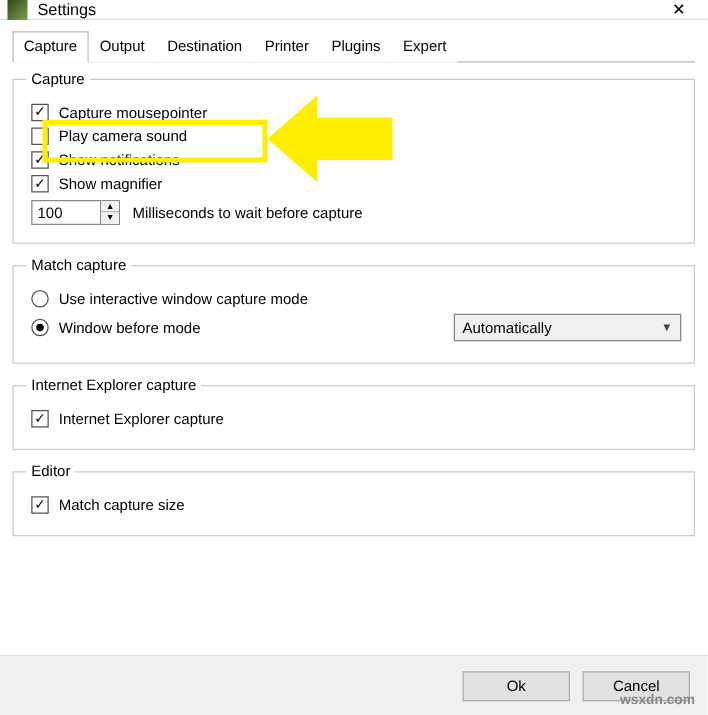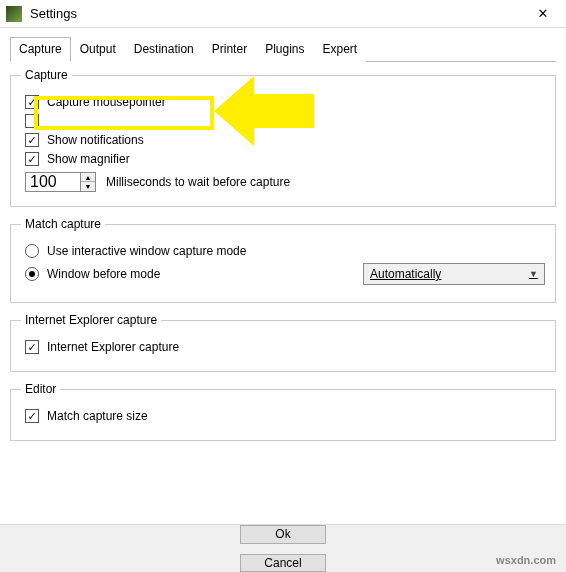--- a/index.html
+++ b/index.html
@@ -1,43 +1,43 @@
 <!DOCTYPE html>
 <html><head>
   <meta charset="utf-8">
   <style>
     * { box-sizing: border-box; margin: 0; padding: 0; }
     body { font-family: "Segoe UI", Tahoma, sans-serif; font-size: 12px; background: #fff; width: 566px; height: 572px; overflow: hidden; position: relative; }
-    .titlebar { display: flex; align-items: center; height: 28px; border-bottom: 1px solid #ddd; padding: 0 0 0 6px; background: #fff; }
+    .titlebar { display: flex; align-items: center; height: 16px; border-bottom: 1px solid #ddd; padding: 0 0 0 6px; background: #fff; }
     .titlebar .app-icon { width: 16px; height: 16px; background: linear-gradient(135deg, #2a4a1a, #7fa04c); margin-right: 8px; }
     .titlebar .title { font-size: 13px; flex: 1; }
     .titlebar .close-btn { width: 46px; height: 32px; display: flex; align-items: center; justify-content: center; cursor: pointer; }
     .close-x { font-size: 13px; font-family: Arial; }
     .content { padding: 8px 10px 10px 10px; }
     .tabs { display: flex; border-bottom: 1px solid #b9b9b9; margin-bottom: 6px; position: relative; }
     .tab { padding: 4px 8px 5px 8px; background: #fff; border: 1px solid transparent; border-bottom: none; cursor: pointer; position: relative; top: 1px; font-size: 12px; }
     .tab.active { border: 1px solid #b9b9b9; border-bottom: 1px solid #fff; background: #fff; }
     fieldset { border: 1px solid #ccc; margin-bottom: 10px; padding: 8px 10px 12px 10px; }
     legend { padding: 0 4px; font-size: 12px; }
     .row { display: flex; align-items: center; margin: 5px 0 5px 4px; gap: 8px; }
     .checkbox { width: 14px; height: 14px; border: 1px solid #555; display: inline-flex; align-items: center; justify-content: center; background: #fff; cursor: pointer; flex-shrink: 0; }
     .checkbox.checked::after { content: "✓"; font-size: 11px; line-height: 1; color: #000; }
     .radio { width: 14px; height: 14px; border: 1px solid #555; border-radius: 50%; display: inline-flex; align-items: center; justify-content: center; background: #fff; cursor: pointer; flex-shrink: 0; }
     .radio.checked::after { content: ""; width: 6px; height: 6px; background: #000; border-radius: 50%; }
     .highlight-box { position: absolute; left: 34px; top: 96px; width: 180px; height: 34px; border: 4px solid #ffee00; pointer-events: none; z-index: 5; }
     .arrow { position: absolute; left: 214px; top: 66px; z-index: 4; pointer-events: none; }
     .spinner { display: inline-flex; align-items: center; }
-    .spinner input { width: 56px; height: 20px; border: 1px solid #888; padding: 1px 4px; font-size: 16px; }
+    .spinner input { width: 56px; height: 20px; border: 1px solid #888; padding: 1px 4px; font-size: 12px; }
     .spinner-btns { display: flex; flex-direction: column; border: 1px solid #888; border-left: none; }
     .spinner-btns span { width: 14px; height: 9px; font-size: 7px; display: flex; align-items: center; justify-content: center; background: #f0f0f0; cursor: pointer; border-bottom: 1px solid #aaa; }
     .spinner-btns span:last-child { border-bottom: none; }
-    .combo { margin-left: auto; width: 182px; height: 22px; border: 1px solid #888; background: #f0f0f0; display: flex; align-items: center; padding: 0 6px; cursor: pointer; text-decoration: underline; }
+    .combo { margin-left: auto; width: 182px; height: 22px; border: 1px solid #888; background: #f0f0f0; display: flex; align-items: center; padding: 0 6px; cursor: pointer; }
     .combo span.val { flex: 1; }
     .combo .chev { font-size: 9px; color: #444; }
-    .button-bar { position: absolute; bottom: 0; left: 0; right: 0; height: 48px; background: #f0f0f0; border-top: 1px solid #ddd; display: flex; align-items: center; justify-content: flex-end; padding: 0 14px; gap: 10px; flex-direction: column; }
+    .button-bar { position: absolute; bottom: 0; left: 0; right: 0; height: 48px; background: #f0f0f0; border-top: 1px solid #ddd; display: flex; align-items: center; justify-content: flex-end; padding: 0 14px; gap: 10px; }
     .btn { width: 86px; height: 24px; background: #e1e1e1; border: 1px solid #adadad; cursor: pointer; font-size: 12px; }
     .watermark { position: absolute; bottom: 6px; right: 10px; font-size: 11px; color: #888; z-index: 20; font-weight: bold; }
     .ms-row { display: flex; align-items: center; margin: 6px 0 2px 4px; gap: 10px; }
     .combo-row { display: flex; align-items: center; margin: 5px 0 5px 4px; gap: 8px; }
   </style>
 </head>
 <body>
 
 <div class="titlebar">
   <div class="app-icon"></div>
@@ -59,20 +59,21 @@
   </div>
 
   <fieldset>
     <legend>Capture</legend>
     <div class="row">
       <span class="checkbox checked"></span>
       <span>Capture mousepointer</span>
     </div>
     <div class="row">
       <span class="checkbox"></span>
+      <span>Play camera sound</span>
     </div>
     <div class="row">
       <span class="checkbox checked"></span>
       <span>Show notifications</span>
     </div>
     <div class="row">
       <span class="checkbox checked"></span>
       <span>Show magnifier</span>
     </div>
     <div class="ms-row">

